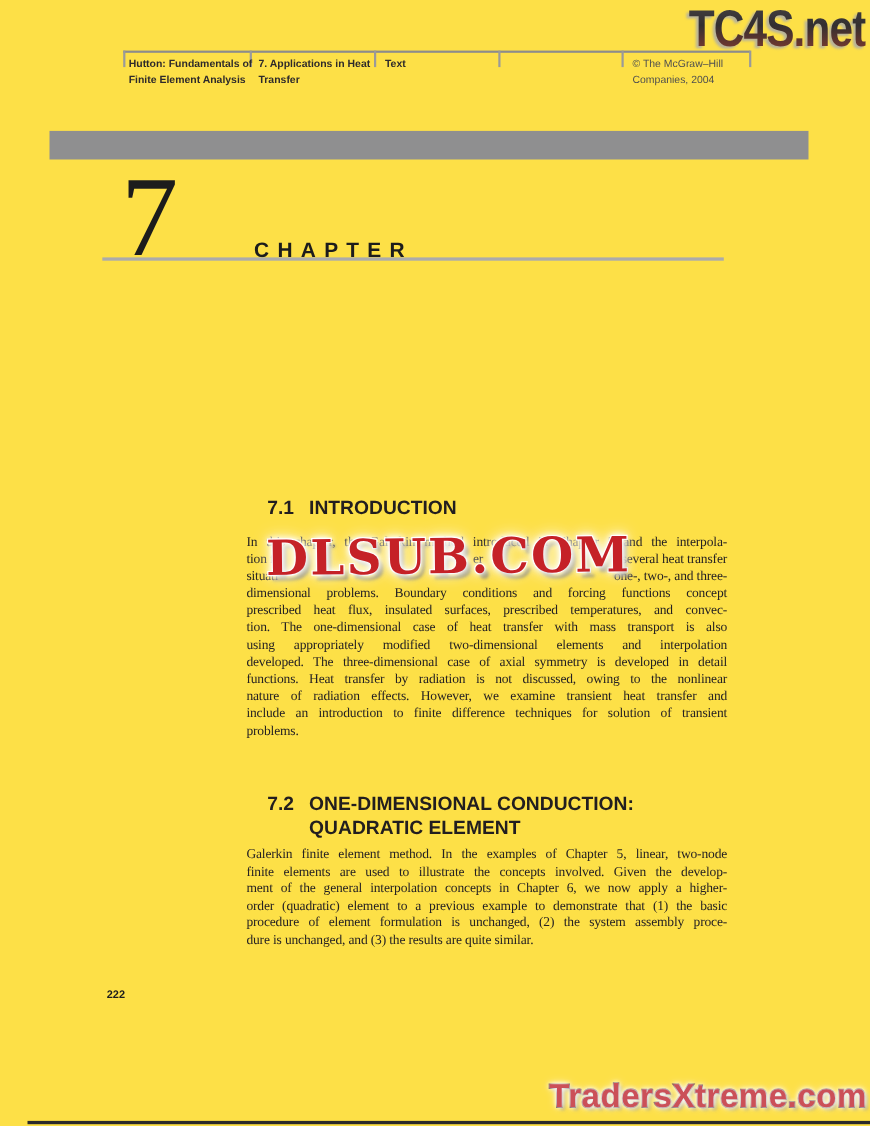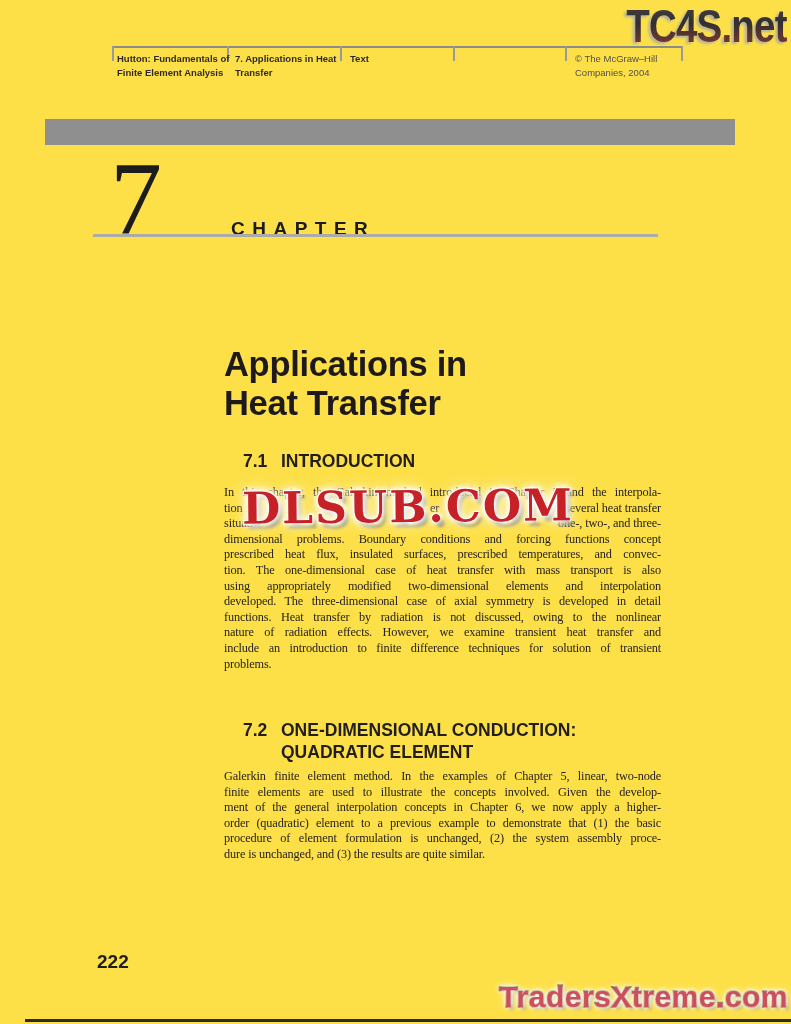--- a/index.html
+++ b/index.html
@@ -84,21 +84,21 @@
   }
   .para-1 { top:485px; }
   .para-2 { top:769px; }
   .pline { position:relative; height:15.6px; line-height:15.6px; text-align:justify; text-align-last:justify; }
   .pline.last { text-align:left; text-align-last:left; }
   .pline.split { text-align:right; text-align-last:left; }
   .pline.split .mid { position:absolute; left:206px; top:0; }
   .pline.split .right { position:absolute; right:0; top:0; }
 
   
-  .page-num { position:absolute; left:97px; top:951px; font-size:19px; font-weight:bold; color:#1d1d1d; }
+  .page-num { position:absolute; left:97px; top:899px; font-size:10px; font-weight:bold; color:#1d1d1d; }
   .bottom-rule { position:absolute; left:25px; top:1019px; width:766px; height:2.5px; background:#2b2b2b; }
 </style>
 </head>
 <body>
 
 <div class="page">
 
   <div class="wm-tc4s">TC4S.net</div>
 
   <div class="hdr-rule"></div>
@@ -121,24 +121,20 @@
   <div class="hdr-col light" style="left:575px">
     <div>© The McGraw–Hill</div>
     <div>Companies, 2004</div>
   </div>
 
   <div class="gray-bar"></div>
   <div class="big-num">7</div>
   <div class="chapter-word">CHAPTER</div>
   <div class="chapter-rule"></div>
 
-  <div class="title">
-    <div>Applications in</div>
-    <div>Heat Transfer</div>
-  </div>
 
   <div class="sec-head sec-head-1">
     <span class="num">7.1</span>
     <span>INTRODUCTION</span>
   </div>
 
   <div class="para para-1">
     <div class="pline">In this chapter, the Galerkin method introduced in Chapter 5 and the interpola-</div>
     <div class="pline split">
       <span>tion f</span>

